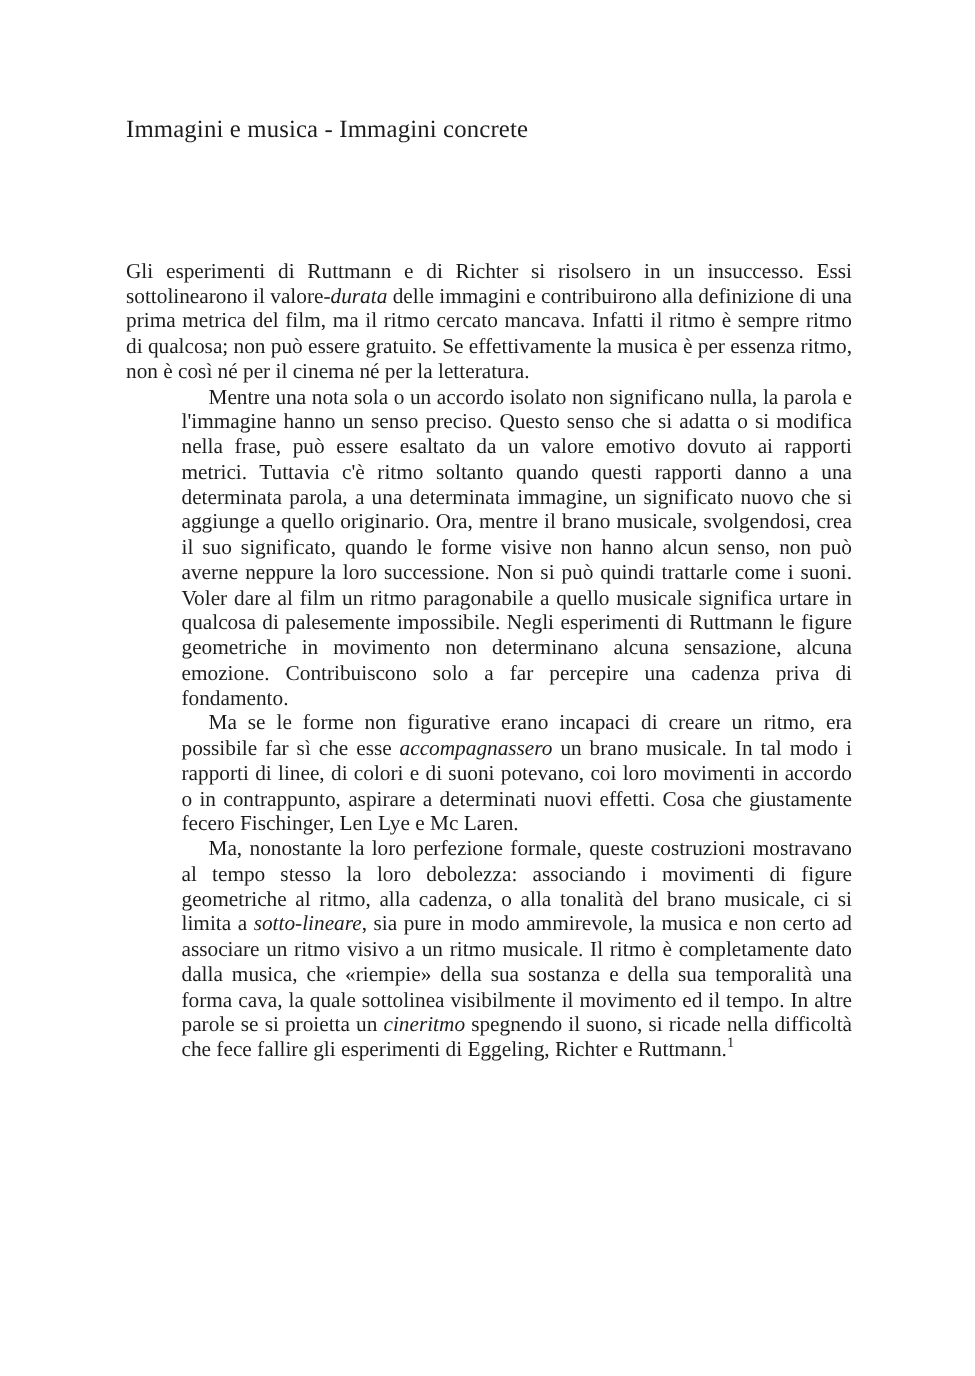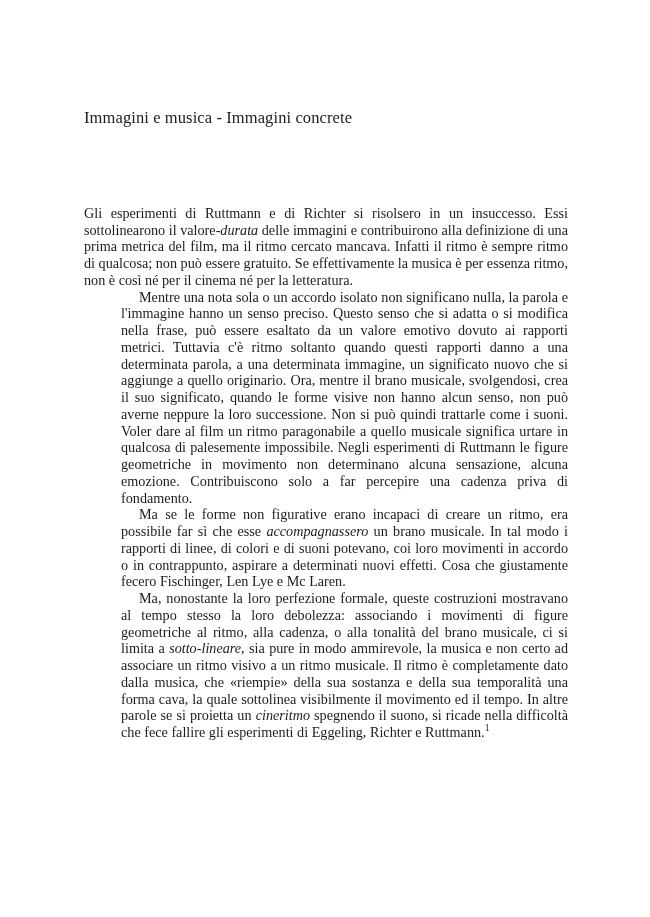--- a/index.html
+++ b/index.html
@@ -31,21 +31,21 @@
     width: 484px;
   }
   .page-title {
     font-family: "Liberation Serif", "DejaVu Serif", serif;
     font-size: 16.5px;
     font-weight: 400;
     line-height: 1.2;
     letter-spacing: 0.1px;
     color: #1c1c1c;
     margin: 0;
-    padding-top: 108px;
+    padding-top: 76px;
     white-space: nowrap;
   }
   .body-text {
     margin: 0;
     padding-top: 77px;
     font-size: 14.2px;
     line-height: 16.75px;
     text-align: justify;
     text-justify: inter-word;
     color: #1c1c1c;

